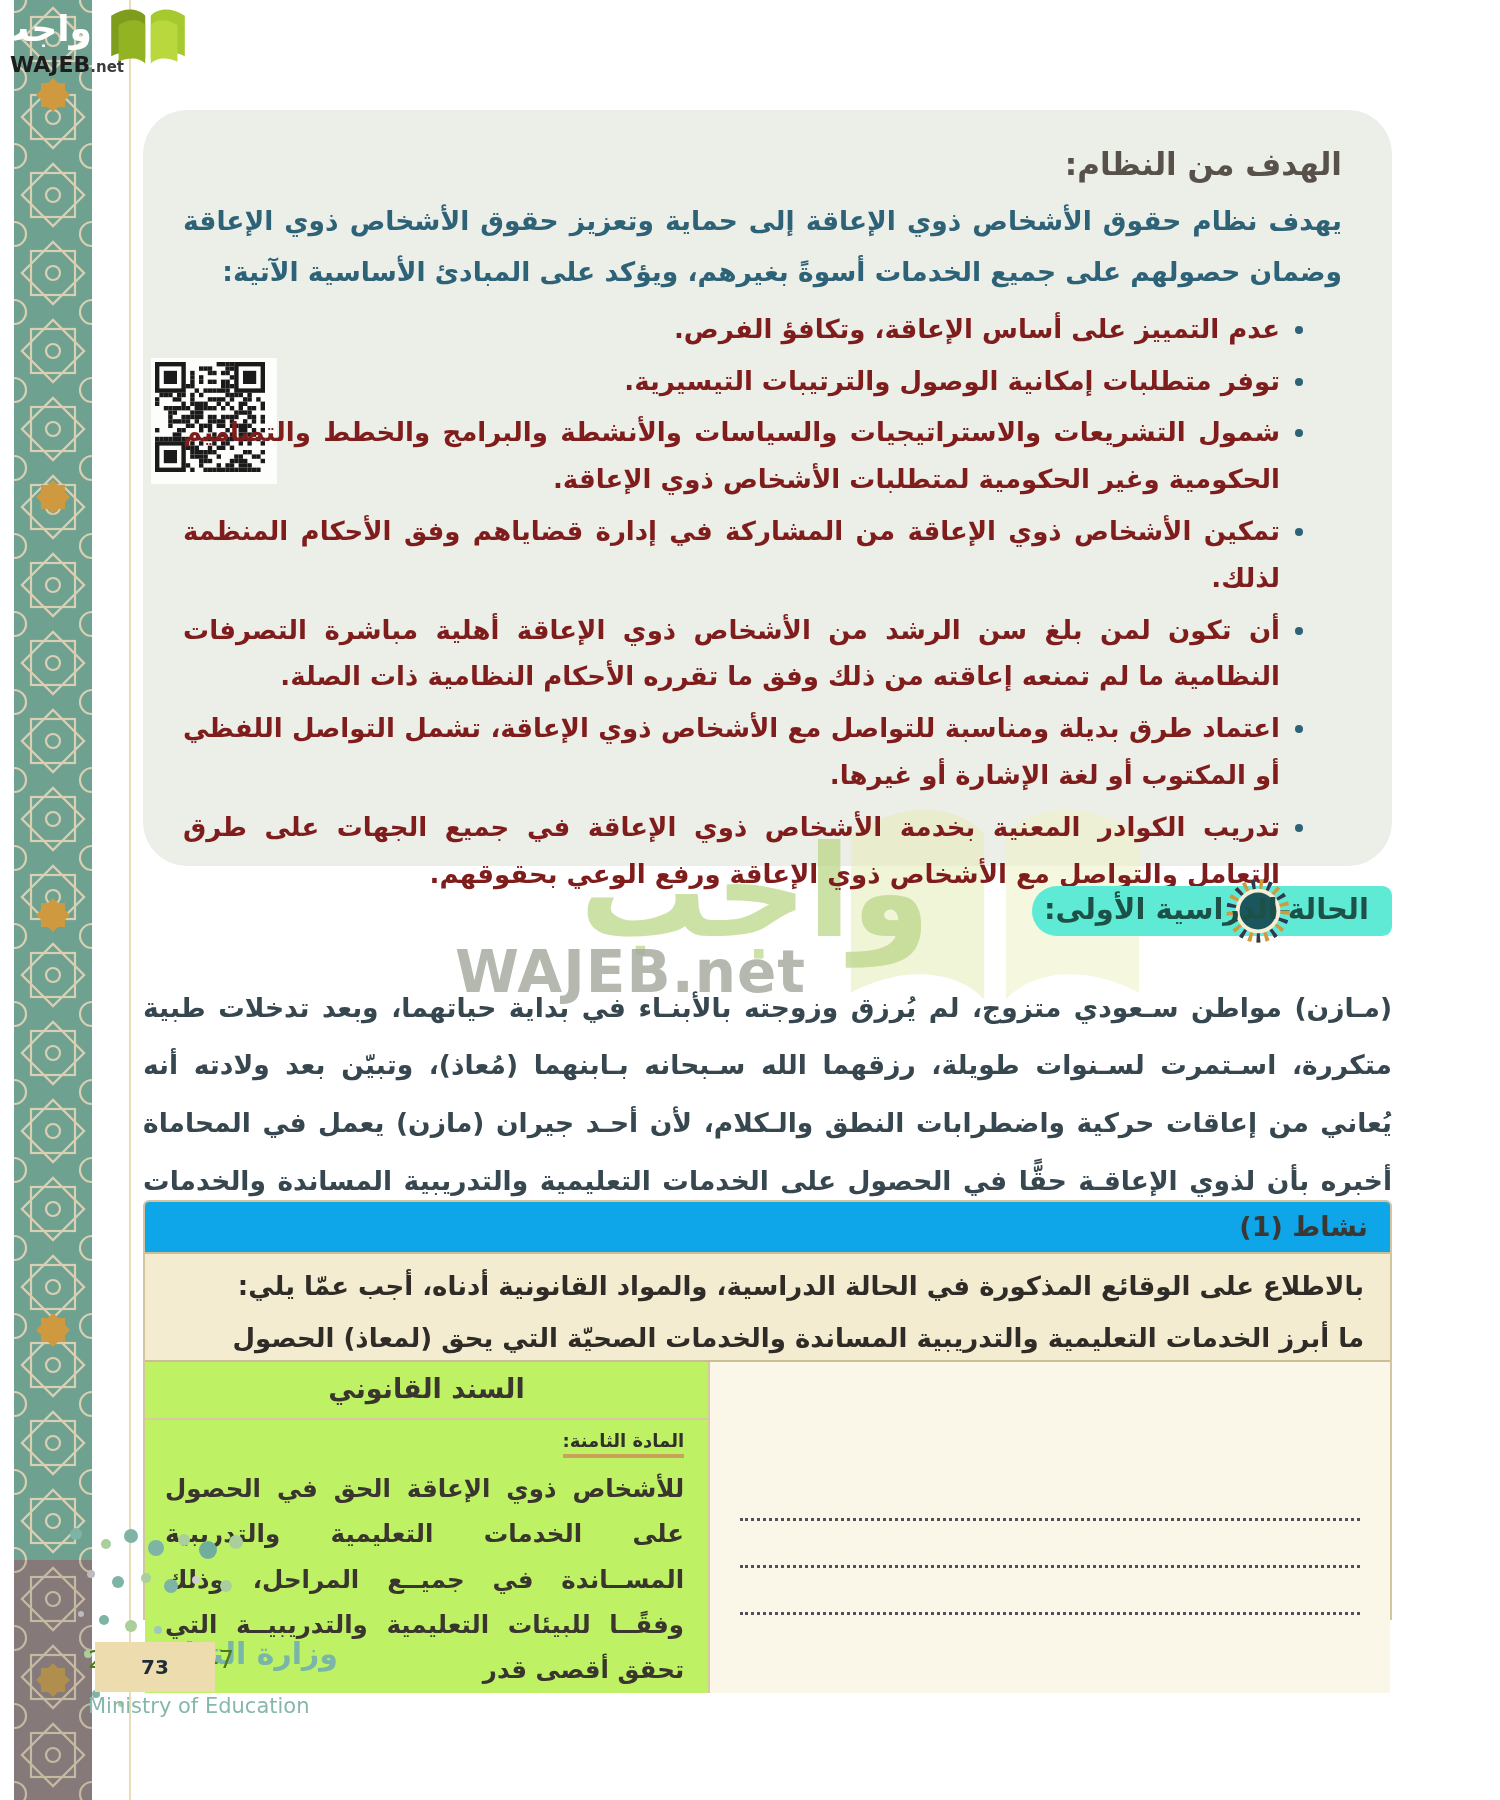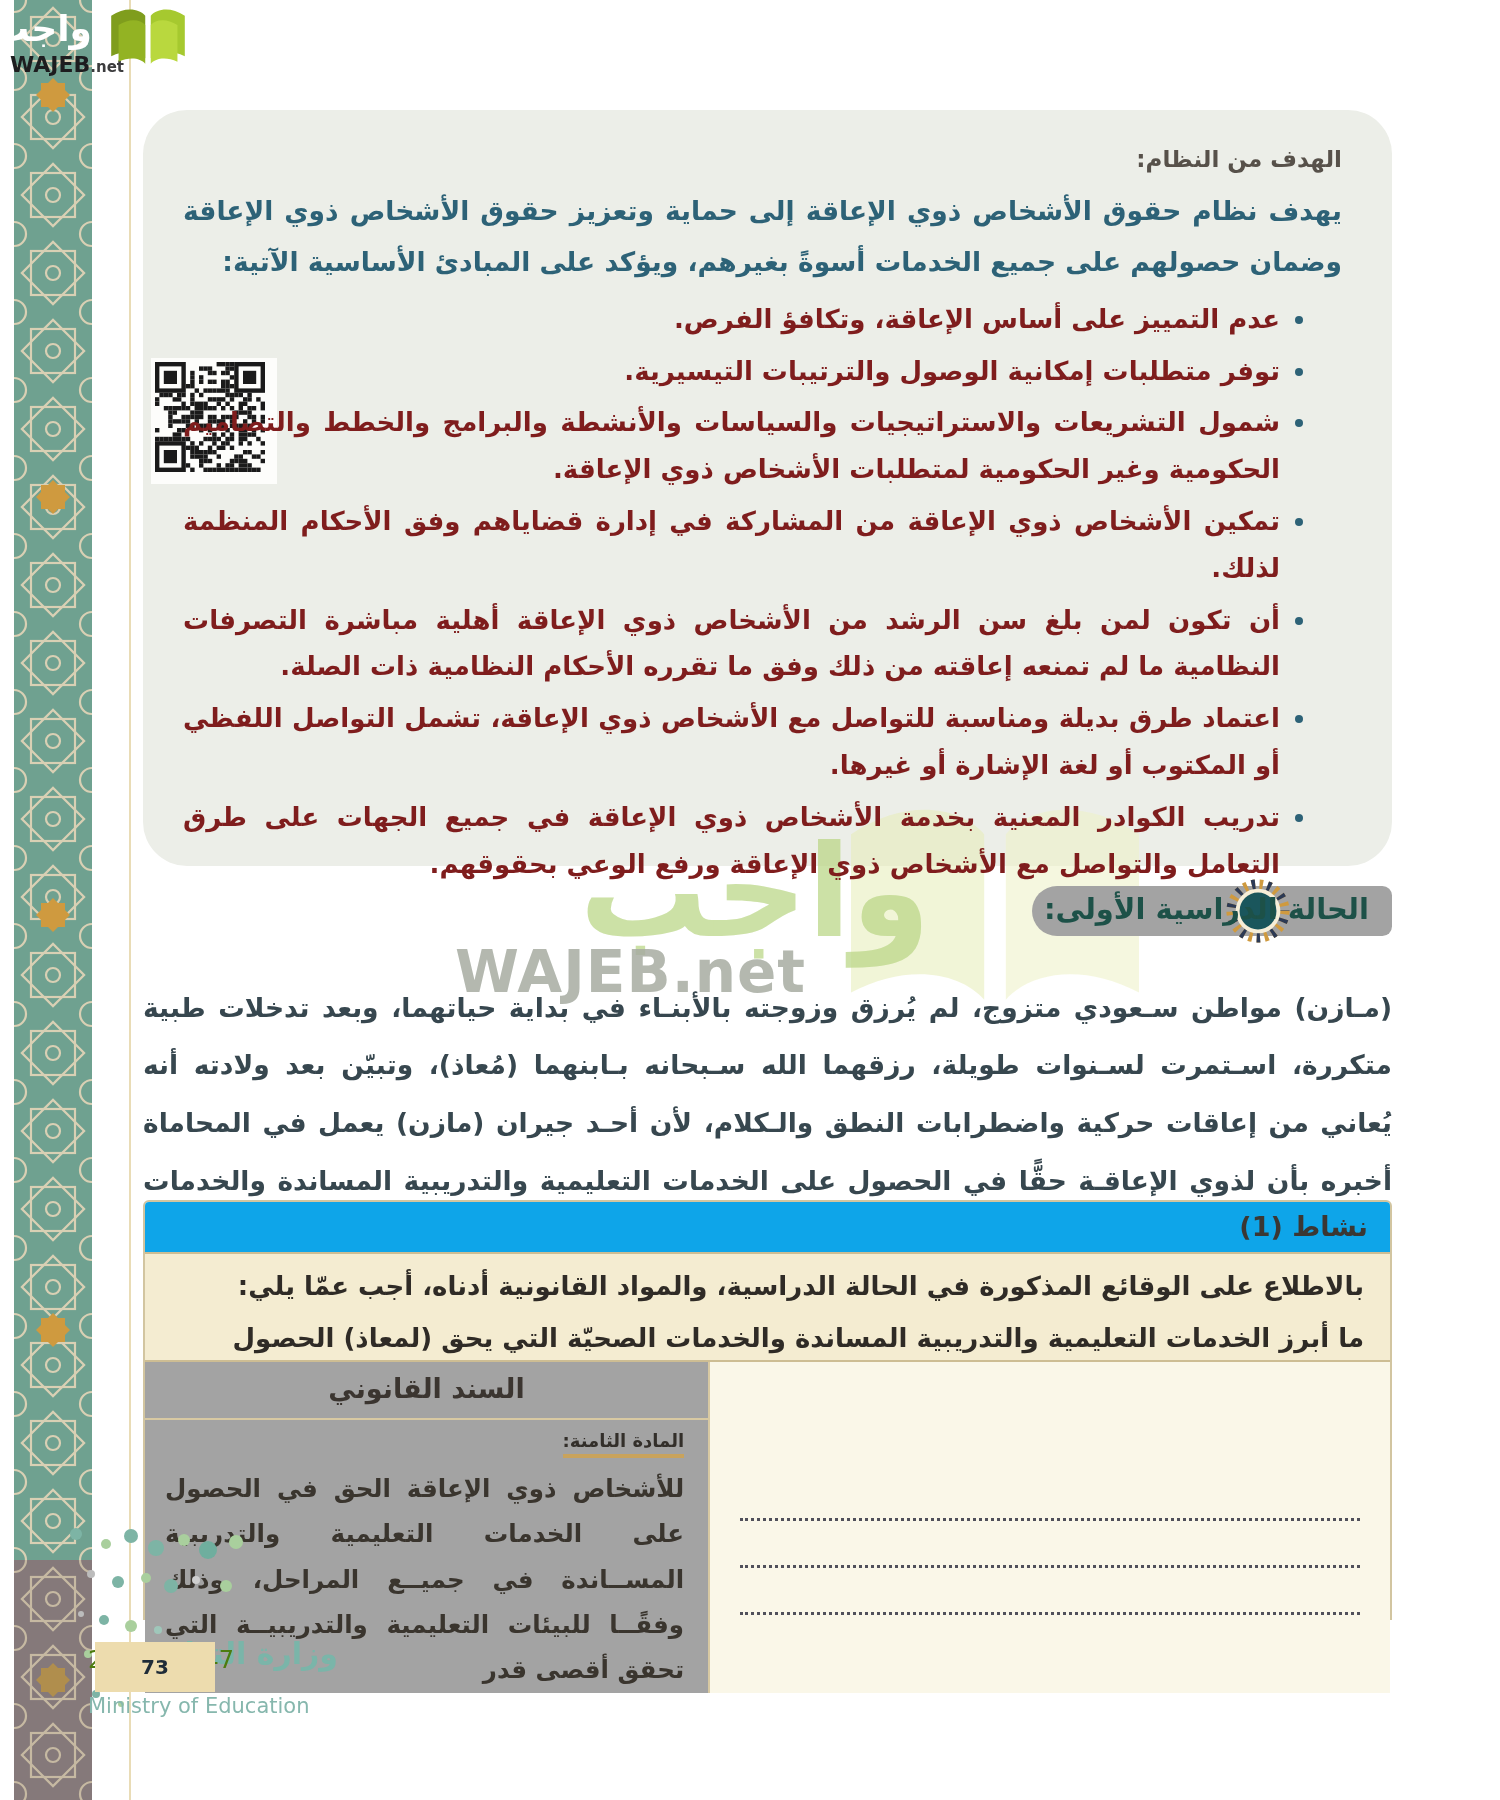--- a/index.html
+++ b/index.html
@@ -17,41 +17,41 @@
            font-weight:bold;text-align:center;direction:rtl;}
   .logo-en{position:absolute;left:10px;top:52px;width:95px;text-align:center;white-space:nowrap;}
   .logo-en .w{color:#1d1d1f;font-weight:bold;font-size:22px;letter-spacing:0;}
   .logo-en .n{color:#3c3c3e;font-weight:bold;font-size:15px;}
   .logo-book{position:absolute;left:102px;top:4px;}
 
   
   .objective-box{position:absolute;left:143px;top:110px;width:1249px;height:756px;
                  background:#eceee8;border-radius:44px;}
   .box-inner{position:relative;z-index:2;padding:22px 48px 8px 40px;direction:rtl;}
-  .box-title{color:#57514a;font-size:23px;font-weight:bold;text-align:right;margin:14px 2px 14px 0;}
+  .box-title{color:#57514a;font-size:31px;font-weight:bold;text-align:right;margin:14px 2px 14px 0;}
   .box-intro{color:#2d6277;font-size:26.5px;font-weight:bold;line-height:1.92;
              text-align:justify;margin:0 2px 8px 0;}
   ul.principles{margin:4px 0 0 0;padding:0 64px 0 0;list-style:disc;}
   ul.principles li{color:#7f1d1d;font-size:26px;font-weight:bold;line-height:1.8;
                    margin-bottom:5px;text-align:justify;}
   ul.principles li::marker{color:#2d6277;}
   .qr{position:absolute;left:8px;top:248px;width:118px;height:118px;background:#fdfdfb;
       padding:4px;z-index:2;}
 
   
   .watermark{position:absolute;left:0;top:0;width:1500px;height:1800px;z-index:1;pointer-events:none;}
   .wm-book{position:absolute;left:815px;top:782px;opacity:.55;}
   .wm-ar{position:absolute;left:545px;top:828px;width:420px;text-align:center;color:#bcd789;
          opacity:.75;font-size:128px;font-weight:bold;line-height:1;direction:rtl;}
   .wm-en{position:absolute;left:455px;top:938px;width:340px;color:#a7aca2;opacity:.85;
          font-size:58px;font-weight:bold;letter-spacing:1px;}
 
   
   .case-header{position:absolute;left:1032px;top:886px;width:360px;height:50px;z-index:3;
-               background:#a3a3a3;border-radius:26px 10px 10px 26px;}
+               background:#5eead4;border-radius:26px 10px 10px 26px;}
   .case-header .txt{position:absolute;left:12px;top:6px;color:#1d5148;font-size:29px;
                     font-weight:bold;white-space:nowrap;direction:rtl;}
   .case-badge{position:absolute;left:192px;top:-9px;}
   .case-paragraph{position:absolute;left:143px;top:952px;width:1249px;z-index:2;direction:rtl;
                   color:#37474f;font-size:26.5px;font-weight:bold;line-height:2.18;text-align:justify;}
 
   
   .activity{position:absolute;left:143px;top:1200px;width:1249px;height:420px;z-index:2;
             border:2px solid #d2c5a0;border-radius:6px 6px 0 0;box-sizing:border-box;
             display:flex;flex-direction:column;}
@@ -59,21 +59,21 @@
               color:#3b3733;font-size:27px;font-weight:bold;line-height:50px;padding:0 22px;
               border-radius:4px 4px 0 0;}
   .act-question{height:108px;background:#f4ecd1;border-bottom:2px solid #cdbd93;direction:rtl;
                 padding:10px 26px 0 26px;box-sizing:border-box;}
   .act-question p{margin:0 0 6px 0;color:#2f2b26;font-size:26px;font-weight:bold;line-height:1.75;
                   text-align:right;}
   .act-table{flex:1;display:flex;direction:rtl;}
   .cell-answer{width:682px;background:#faf7e8;position:relative;padding:112px 30px 0 30px;
                box-sizing:border-box;}
   .dotline{height:44px;border-bottom:3.5px dotted #50505a;}
-  .cell-legal{width:567px;background:#a3a3a3;border-right:2px solid #d8c9a2;box-sizing:border-box;}
+  .cell-legal{width:567px;background:#bef264;border-right:2px solid #d8c9a2;box-sizing:border-box;}
   .legal-head{height:56px;border-bottom:2px solid #d8c9a2;color:#3b3530;font-size:27px;
               font-weight:bold;text-align:center;line-height:54px;direction:rtl;}
   .legal-body{padding:10px 24px 0 20px;direction:rtl;}
   .article-title{display:inline-block;color:#332f2a;font-size:18px;font-weight:bold;
                  border-bottom:4px solid #c9a35c;padding-bottom:3px;margin-bottom:8px;}
   .article-text{color:#3a352e;font-size:24.5px;font-weight:bold;line-height:1.85;text-align:justify;margin:0;}
 
   
   .moe-dots{position:absolute;left:70px;top:1528px;width:12px;height:12px;border-radius:50%;
             background:#7db4a5;z-index:3;

